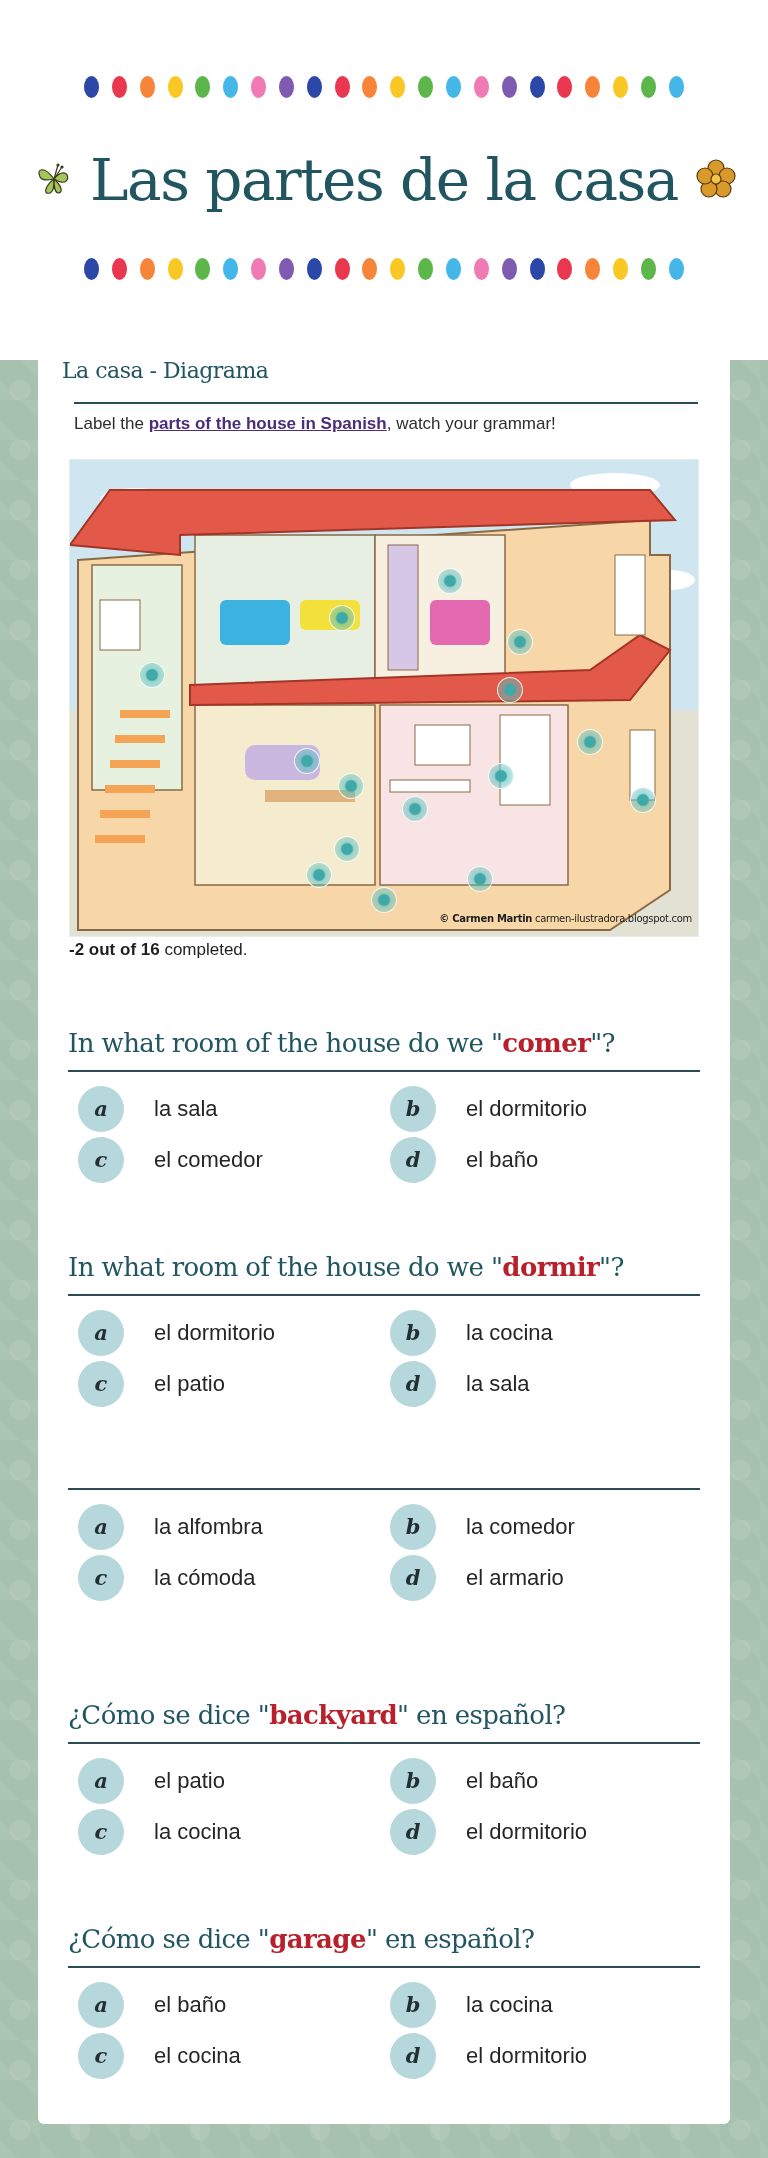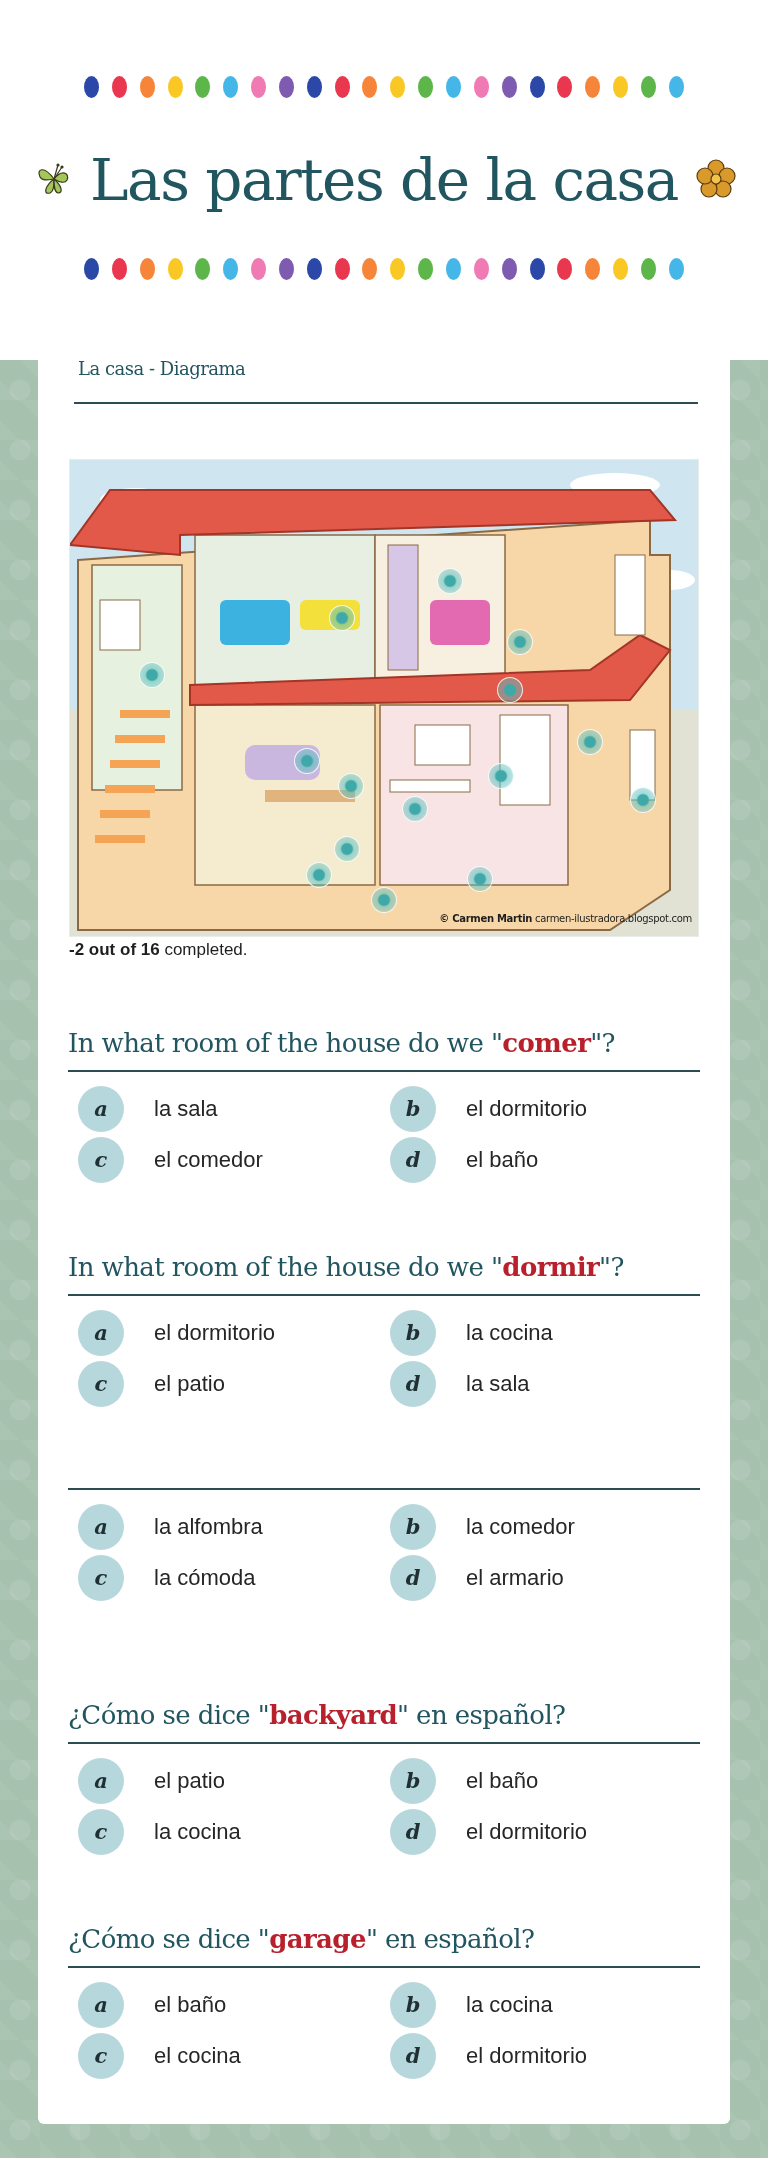--- a/index.html
+++ b/index.html
@@ -23,21 +23,21 @@
   
   .bg { position: absolute; left: 0; top: 360px; width: 768px; height: 1798px; background: #a6c1ae;
     background-image:
       radial-gradient(circle at 20px 30px, rgba(255,255,255,0.10) 10px, transparent 11px),
       linear-gradient(45deg, rgba(255,255,255,0.06) 25%, transparent 25%, transparent 75%, rgba(255,255,255,0.06) 75%);
     background-size: 60px 60px, 40px 40px; }
 
   
   .card { position: absolute; left: 38px; top: 330px; width: 692px; height: 1794px; background: #ffffff; border-radius: 0 0 6px 6px; }
 
-  .section-title { position: absolute; left: 40px; top: 28px; font-family: "DejaVu Serif", serif; font-size: 18px; color: #215560; letter-spacing: -0.5px; }
+  .section-title { position: absolute; left: 24px; top: 28px; font-family: "DejaVu Serif", serif; font-size: 22px; color: #215560; letter-spacing: -0.5px; }
   .rule { position: absolute; height: 1.5px; background: #2b4c52; }
   .intro { position: absolute; left: 36px; top: 84px; font-size: 17px; color: #2d2d2d; }
   .intro a { color: #4b2d7a; font-weight: bold; text-decoration: underline; }
 
   
   .illus { position: absolute; left: 31px; top: 129px; width: 630px; height: 478px; overflow: hidden; background: #cfe6f1; border: 1px solid #e8ede9; }
   .hotspot { position: absolute; width: 26px; height: 26px; border-radius: 50%; background: radial-gradient(circle, #3fa8a8 0 30%, rgba(86,190,190,0.55) 40%, rgba(120,200,200,0.35) 100%); border: 1.5px solid rgba(255,255,255,0.85); transform: translate(-13px,-13px); cursor: pointer; }
   .credit { position: absolute; right: 6px; bottom: 12px; font-size: 10px; color: #1e1e1e; font-family: "DejaVu Sans", sans-serif; letter-spacing: -0.3px; }
   .credit b { font-weight: bold; }
 
@@ -137,20 +137,23 @@
       <span class="dot" style="background: rgb(69, 182, 232);"></span>
     </div>
 </div>
 
 <div class="bg"></div>
 
 <div class="card">
   <div class="section-title">La casa - Diagrama</div>
   <div class="rule" style="left:36px; top:72px; width:624px;"></div>
 
+  <p class="intro">
+    <span>Label the </span><a>parts of the house in Spanish</a><span>, watch your grammar!</span>
+  </p>
 
   <div class="illus">
     <svg width="630" height="478" viewBox="0 0 630 478" style="position:absolute;left:0;top:0;">
 
       <rect x="0" y="0" width="630" height="478" fill="#cfe6f1"></rect>
       <ellipse cx="65" cy="40" rx="35" ry="12" fill="#ffffff"></ellipse>
       <ellipse cx="545" cy="25" rx="45" ry="12" fill="#ffffff"></ellipse>
       <ellipse cx="600" cy="120" rx="25" ry="10" fill="#ffffff"></ellipse>
 
       <rect x="0" y="250" width="630" height="228" fill="#e2e2d4"></rect>

